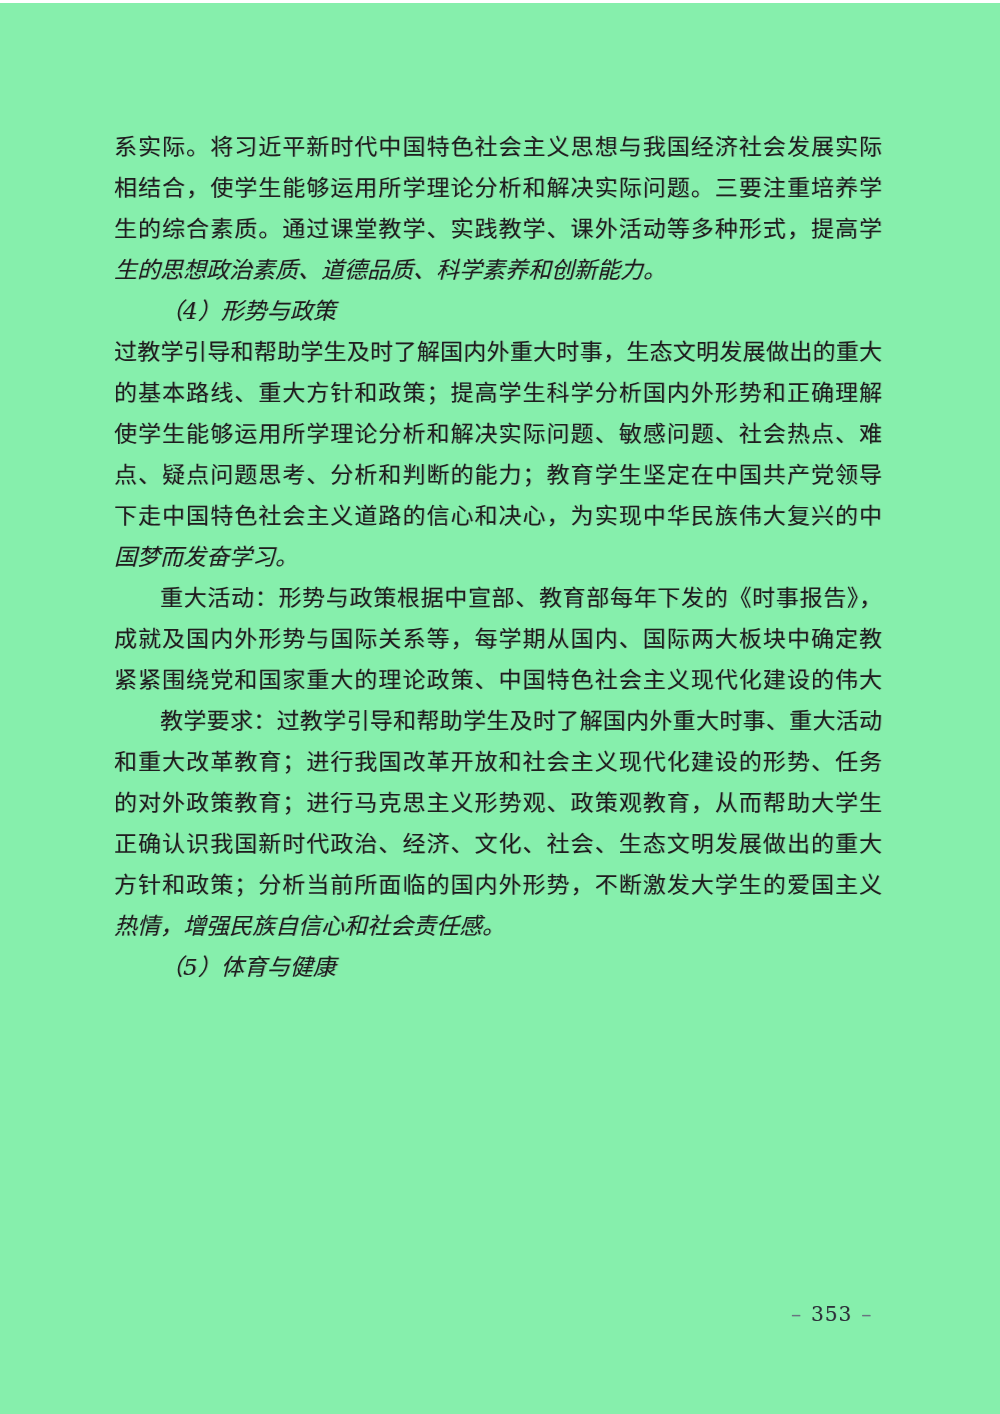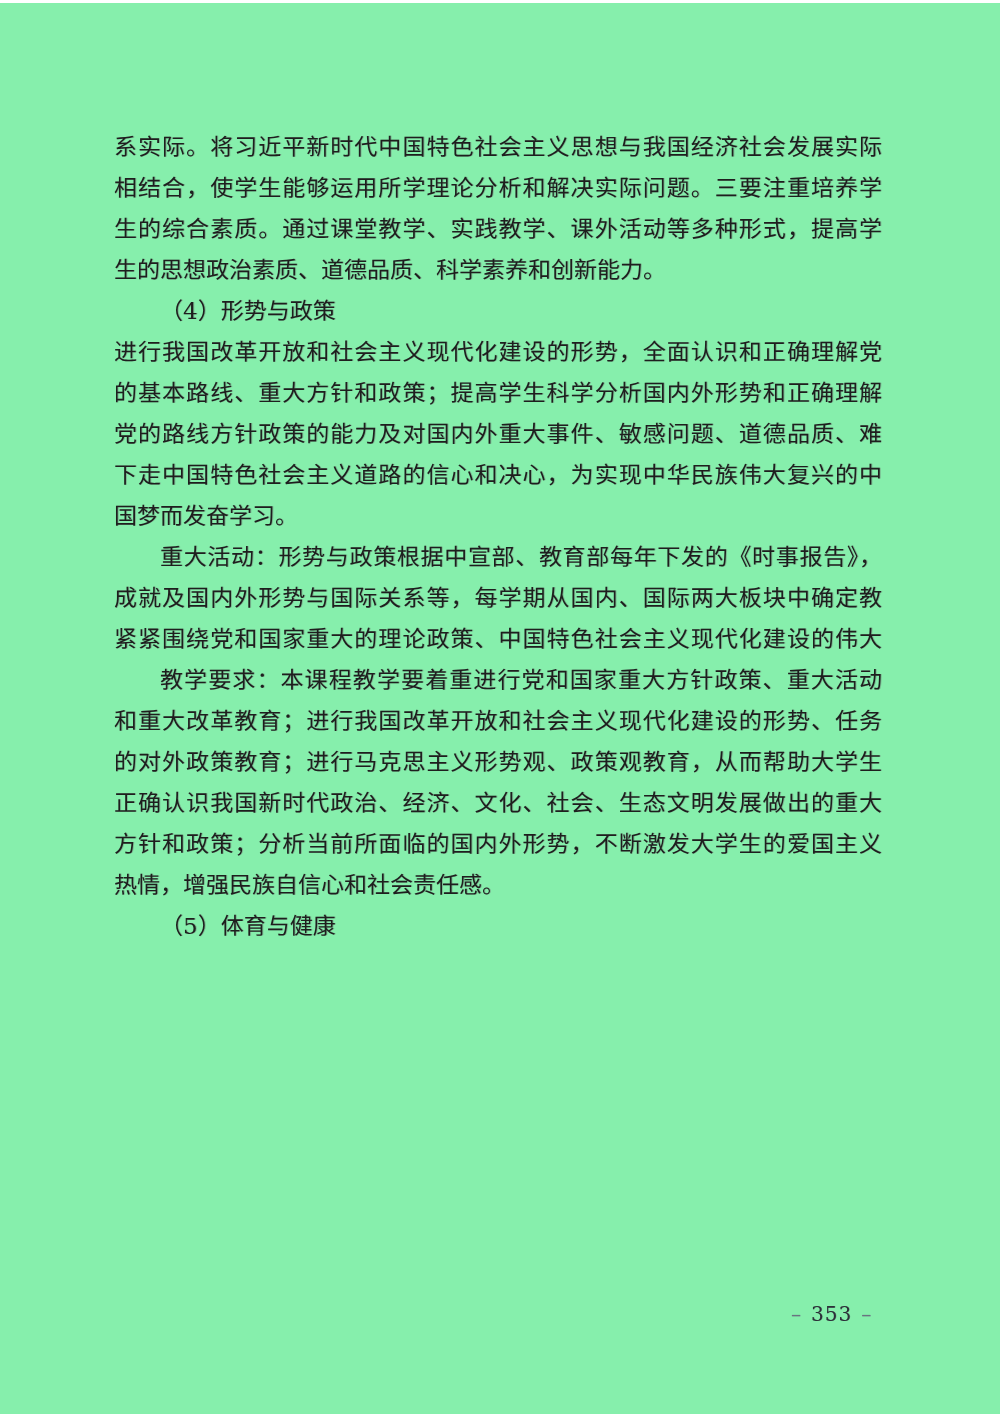--- a/index.html
+++ b/index.html
@@ -42,20 +42,21 @@
     text-justify: inter-character;
     overflow: visible;
     white-space: normal;
   }
   .line.indent {
     text-indent: 2em;
   }
   .line.flush {
     text-align: right;
     text-align-last: left;
+    font-style: italic;
   }
   .footer {
     position: absolute;
     left: 791px;
     top: 1297px;
     height: 28px;
     line-height: 28px;
     font-size: 20px;
     white-space: nowrap;
     letter-spacing: 1px;
@@ -78,33 +79,34 @@
       <div class="paragraph">
         <div class="line">系实际。将习近平新时代中国特色社会主义思想与我国经济社会发展实际</div>
         <div class="line">相结合，使学生能够运用所学理论分析和解决实际问题。三要注重培养学</div>
         <div class="line">生的综合素质。通过课堂教学、实践教学、课外活动等多种形式，提高学</div>
         <div class="line flush">生的思想政治素质、道德品质、科学素养和创新能力。</div>
       </div>
       <div class="paragraph">
         <div class="line indent flush">（4）形势与政策</div>
       </div>
       <div class="paragraph">
-        <div class="line">进行我国改革开放和社会主义现代化建设的形势，全面认识和正确理解党</div>
+        <div class="line">过教学引导和帮助学生及时了解国内外重大时事，生态文明发展做出的重大</div>
         <div class="line">的基本路线、重大方针和政策；提高学生科学分析国内外形势和正确理解</div>
-        <div class="line">党的路线方针政策的能力及对国内外重大事件、敏感问题、道德品质、难</div>
+        <div class="line">使学生能够运用所学理论分析和解决实际问题、敏感问题、社会热点、难</div>
+        <div class="line">点、疑点问题思考、分析和判断的能力；教育学生坚定在中国共产党领导</div>
         <div class="line">下走中国特色社会主义道路的信心和决心，为实现中华民族伟大复兴的中</div>
         <div class="line flush">国梦而发奋学习。</div>
       </div>
       <div class="paragraph">
         <div class="line indent">重大活动：形势与政策根据中宣部、教育部每年下发的《时事报告》，</div>
         <div class="line">成就及国内外形势与国际关系等，每学期从国内、国际两大板块中确定教</div>
         <div class="line">紧紧围绕党和国家重大的理论政策、中国特色社会主义现代化建设的伟大</div>
       </div>
       <div class="paragraph">
-        <div class="line indent">教学要求：本课程教学要着重进行党和国家重大方针政策、重大活动</div>
+        <div class="line indent">教学要求：过教学引导和帮助学生及时了解国内外重大时事、重大活动</div>
         <div class="line">和重大改革教育；进行我国改革开放和社会主义现代化建设的形势、任务</div>
         <div class="line">的对外政策教育；进行马克思主义形势观、政策观教育，从而帮助大学生</div>
         <div class="line">正确认识我国新时代政治、经济、文化、社会、生态文明发展做出的重大</div>
         <div class="line">方针和政策；分析当前所面临的国内外形势，不断激发大学生的爱国主义</div>
         <div class="line flush">热情，增强民族自信心和社会责任感。</div>
       </div>
       <div class="paragraph">
         <div class="line indent flush">（5）体育与健康</div>
       </div>
     </div>

